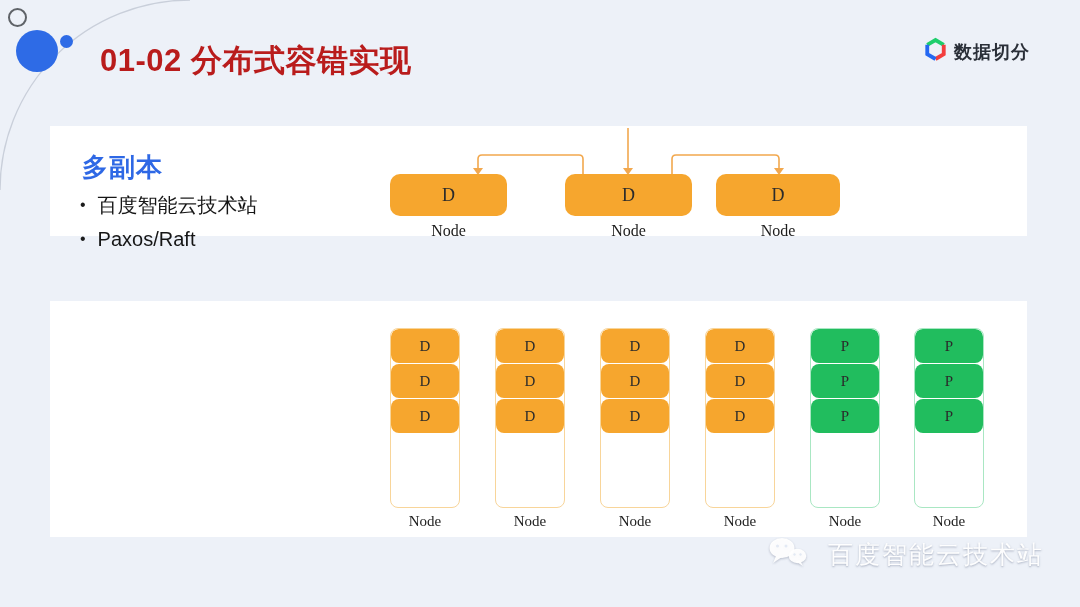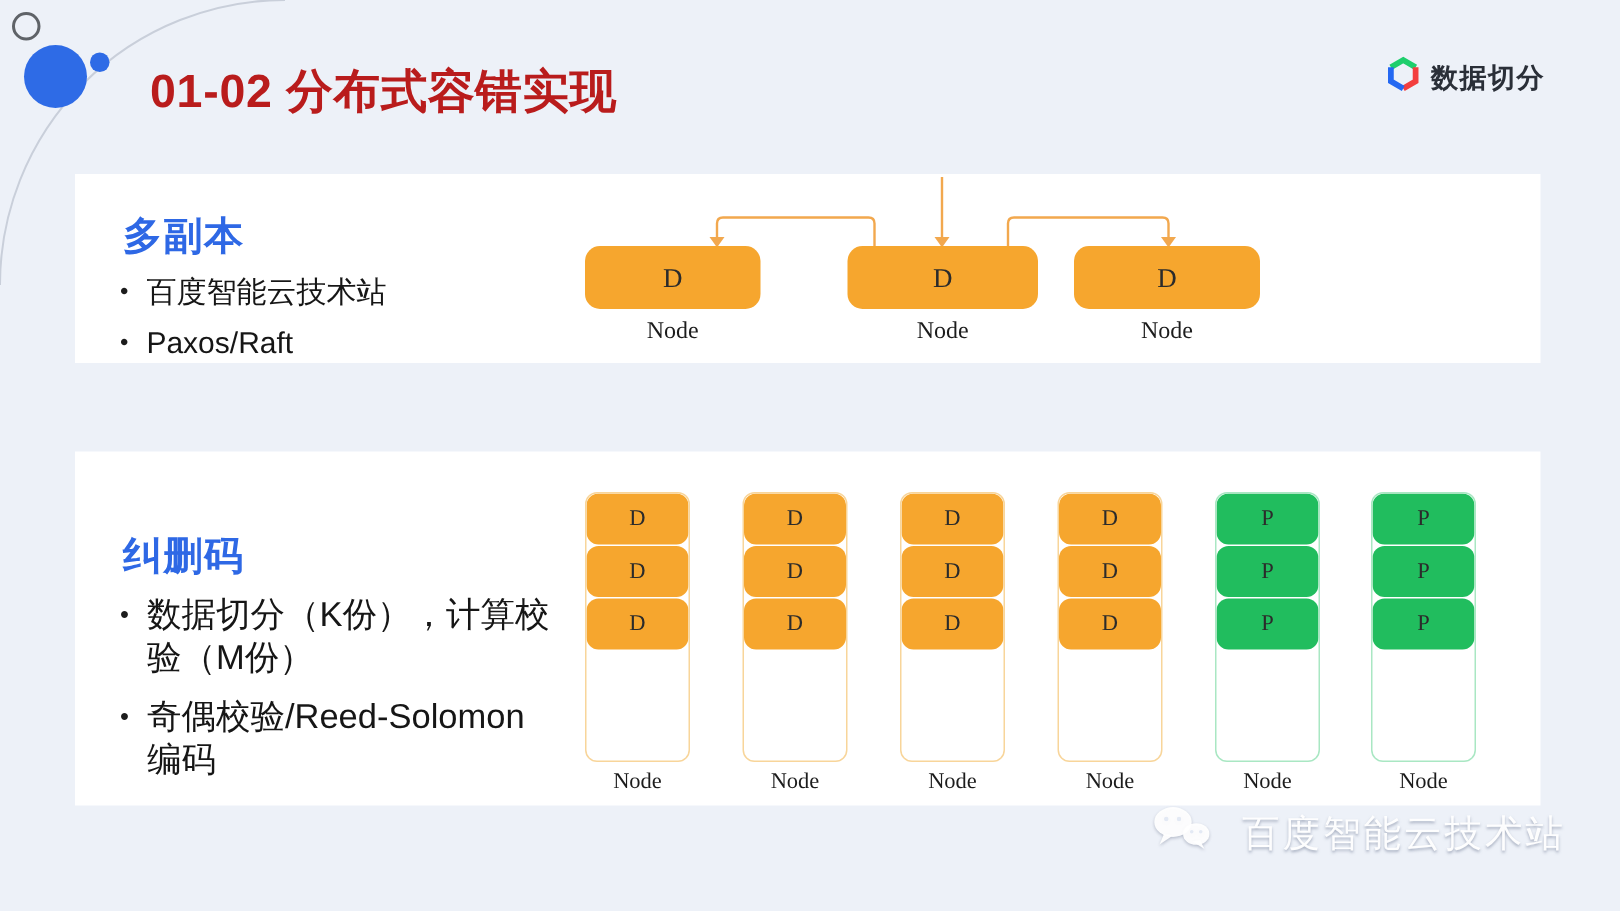--- a/index.html
+++ b/index.html
@@ -30,21 +30,21 @@
   
   .slide-title {
     position:absolute; left:100px; top:40px;
     font-size:31px; font-weight:bold; color:#b91c1c; letter-spacing:0.5px;
   }
   .brand { position:absolute; left:924px; top:37px; display:flex; align-items:center; gap:7px; }
   .brand-text { font-size:18px; font-weight:bold; color:#2A2F38; letter-spacing:1px; }
 
   
   .panel { position:absolute; left:50px; width:977px; background:#FFFFFF; }
-  .panel-1 { top:116px; height:126px; }
+  .panel-1 { top:126px; height:110px; }
   .panel-2 { top:301px; height:236px; }
 
   .section-heading {
     position:absolute; left:32px;
     font-size:26px; font-weight:bold; color:#2E68E5; letter-spacing:1px;
   }
   .p1-heading { top:24px; }
   .p2-heading { top:52px; }
 
   .bullets { position:absolute; left:30px; list-style:none; }
@@ -159,31 +159,20 @@
     <div class="pbox">D</div>
     <div class="pnode-label">Node</div>
   </div>
   <div class="pnode pnode-3">
     <div class="pbox">D</div>
     <div class="pnode-label">Node</div>
   </div>
 </section>
 
 <section class="panel panel-2">
-  <h2 class="section-heading p2-heading">纠删码</h2>
-  <ul class="bullets p2-bullets">
-    <li class="bullet">
-      <span class="bullet-text">数据切分（K份），计算校
-验（M份）</span>
-    </li>
-    <li class="bullet">
-      <span class="bullet-text">奇偶校验/Reed-Solomon
-编码</span>
-    </li>
-  </ul>
 
   <div class="col col-1 data">
     <div class="col-frame">
       <div class="cell">D</div>
       <div class="cell">D</div>
       <div class="cell">D</div>
     </div>
     <div class="col-label">Node</div>
   </div>
 

